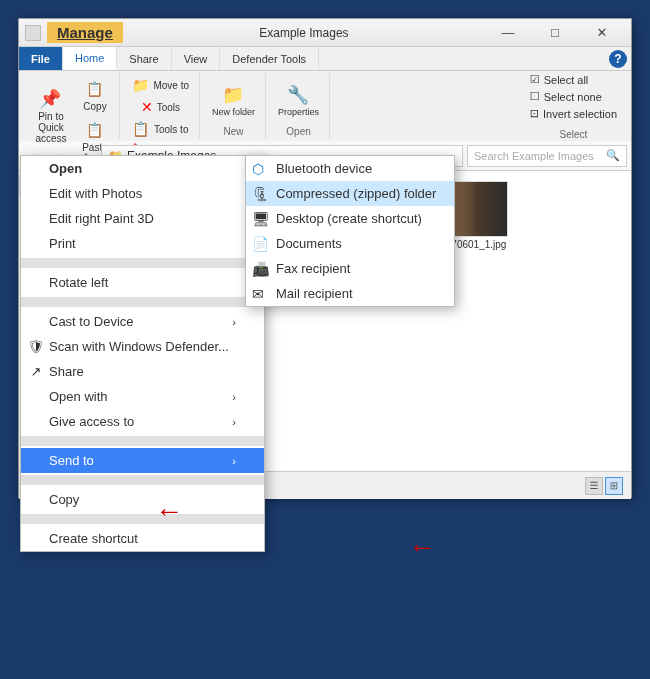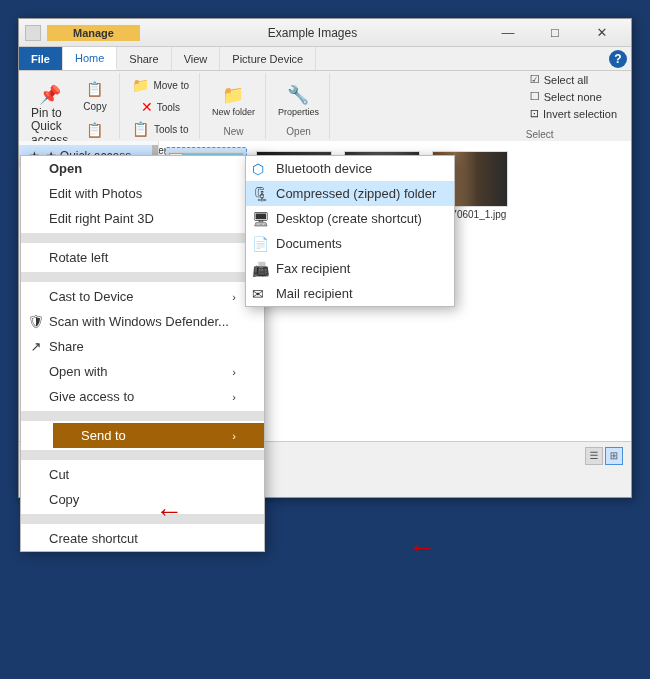--- a/index.html
+++ b/index.html
@@ -39,24 +39,25 @@
       gap: 2px;
       margin-right: 6px;
     }
     .title-icon {
       width: 16px; height: 16px;
       background: #ddd;
       border: 1px solid #bbb;
     }
     .title-manage {
       background: #f0c050;
-      padding: 2px 26px;
-      font-size: 11px;
+      padding: 2px 10px;
+      font-size: 15px;
       font-weight: 600;
       color: #333;
+      text-decoration: underline;
     }
     .title-text {
       flex: 1;
       text-align: center;
       font-size: 12px;
       color: #333;
     }
     .title-controls {
       display: flex;
       gap: 1px;
@@ -285,21 +286,21 @@
     }
     .menu-item {
       padding: 5px 28px 5px 28px;
       color: #333;
       cursor: pointer;
       display: flex;
       align-items: center;
       justify-content: space-between;
       position: relative;
     }
-    .menu-item.highlighted { background: #a16207; color: white; margin-left: 32px; }
+    .menu-item.highlighted { background: #3b82f6; color: white; }
     .menu-item .submenu-arrow {
       font-size: 11px;
     }
     .menu-item-icon {
       position: absolute;
       left: 6px;
       width: 18px;
       height: 18px;
       display: flex;
       align-items: center;
@@ -373,33 +374,33 @@
       <div class="title-btn">□</div>
       <div class="title-btn close">✕</div>
     </div>
   </div>
 
   <div class="ribbon-tabs">
     <div class="ribbon-tab file">File</div>
     <div class="ribbon-tab active">Home</div>
     <div class="ribbon-tab">Share</div>
     <div class="ribbon-tab">View</div>
-    <div class="ribbon-tab">Picture Device</div>
+    <div class="ribbon-tab">Defender Tools</div>
     <div style="margin-left:auto; display:flex; align-items:center; padding-right:4px;">
       <div style="width:18px; height:18px; background:#1a5fa8; border-radius:50%; display:flex; align-items:center; justify-content:center; color:white; font-size:12px; font-weight:bold;">?</div>
     </div>
   </div>
 
   <div class="ribbon-content">
 
     <div class="ribbon-group">
       <div class="ribbon-group-btns">
         <div class="ribbon-btn">
           <div class="ribbon-icon">📌</div>
-          <span style="font-size:12px; text-align:left; max-width:40px; line-height:1.1;">Pin to Quick access</span>
+          <span style="font-size:10px; text-align:center; max-width:40px; line-height:1.1;">Pin to Quick access</span>
         </div>
         <div style="display:flex; flex-direction:column; gap:2px;">
           <div class="ribbon-btn">
             <div class="ribbon-icon" style="font-size:14px;">📋</div>
             <span>Copy</span>
           </div>
           <div class="ribbon-btn">
             <div class="ribbon-icon" style="font-size:14px;">📋</div>
             <span>Paste</span>
           </div>
@@ -456,24 +457,37 @@
         <span>Select all</span>
       </div>
       <div class="select-item">
         <span>☐</span>
         <span>Select none</span>
       </div>
       <div class="select-item">
         <span>⊡</span>
         <span>Invert selection</span>
       </div>
-      <div class="ribbon-group-label" style="margin-top:6px;">Select</div>
-    </div>
-  </div>
-
+      <div class="ribbon-group-label" style="text-align:center; margin-top:6px;">Select</div>
+    </div>
+  </div>
+
+  <div class="nav-bar">
+    <div class="nav-arrow disabled">‹</div>
+    <div class="nav-arrow disabled">›</div>
+    <div class="nav-arrow">↑</div>
+    <div class="address-bar">
+      <span style="color:#c8a020; margin-right:4px;">📁</span>
+      <span>Example Images</span>
+    </div>
+    <div class="search-bar">
+      <span style="font-size:11px; color:#aaa;">Search Example Images</span>
+      <span style="margin-left:auto; color:#888;">🔍</span>
+    </div>
+  </div>
 
   <div class="file-area">
 
     <div class="sidebar">
       <div style="width:6px; height:100%; background:#e8e8e8; float:right; position:relative;">
         <div style="width:6px; height:30px; background:#bbb; position:absolute; top:0;"></div>
       </div>
       <div class="sidebar-item active">
         <span>★</span>
         <span>★ Quick access</span>
@@ -514,41 +528,41 @@
       <div style="width:18px; height:18px; background:#ddd; border:1px solid #bbb; display:flex; align-items:center; justify-content:center; font-size:10px; cursor:pointer;">☰</div>
       <div style="width:18px; height:18px; background:#cce4ff; border:1px solid #4a90d9; display:flex; align-items:center; justify-content:center; font-size:10px; cursor:pointer;">⊞</div>
     </div>
   </div>
 </div>
 
 <div class="context-menu">
   <div class="menu-item" style="font-weight:bold;">Open</div>
   <div class="menu-item">Edit with Photos</div>
   <div class="menu-item">Edit right Paint 3D</div>
+  <div class="menu-item">Print</div>
   <div class="menu-item" style="height:1px; background:#e0e0e0; margin:2px 0;"></div>
   <div class="menu-item">Rotate left</div>
   <div class="menu-item" style="height:1px; background:#e0e0e0; margin:2px 0;"></div>
   <div class="menu-item">Cast to Device<span class="submenu-arrow">›</span></div>
   <div class="menu-item">
     <span class="menu-item-icon">🛡</span>
     Scan with Windows Defender...
   </div>
   <div class="menu-item">
     <span class="menu-item-icon">↗</span>
     Share
   </div>
   <div class="menu-item">Open with<span class="submenu-arrow">›</span></div>
   <div class="menu-item">Give access to<span class="submenu-arrow">›</span></div>
   <div class="menu-item" style="height:1px; background:#e0e0e0; margin:2px 0;"></div>
   <div class="menu-item highlighted">
     Send to
     <span class="submenu-arrow">›</span>
   </div>
   <div class="menu-item" style="height:1px; background:#e0e0e0; margin:2px 0;"></div>
-  <div class="menu-item">Cut</div>
   <div class="menu-item">Copy</div>
   <div class="menu-item" style="height:1px; background:#e0e0e0; margin:2px 0;"></div>
   <div class="menu-item">Create shortcut</div>
 
 </div>
 
 <div class="submenu">
   <div class="submenu-item">
     <span class="submenu-item-icon" style="color:#0078d7; font-size:14px;">⬡</span>
     Bluetooth device

